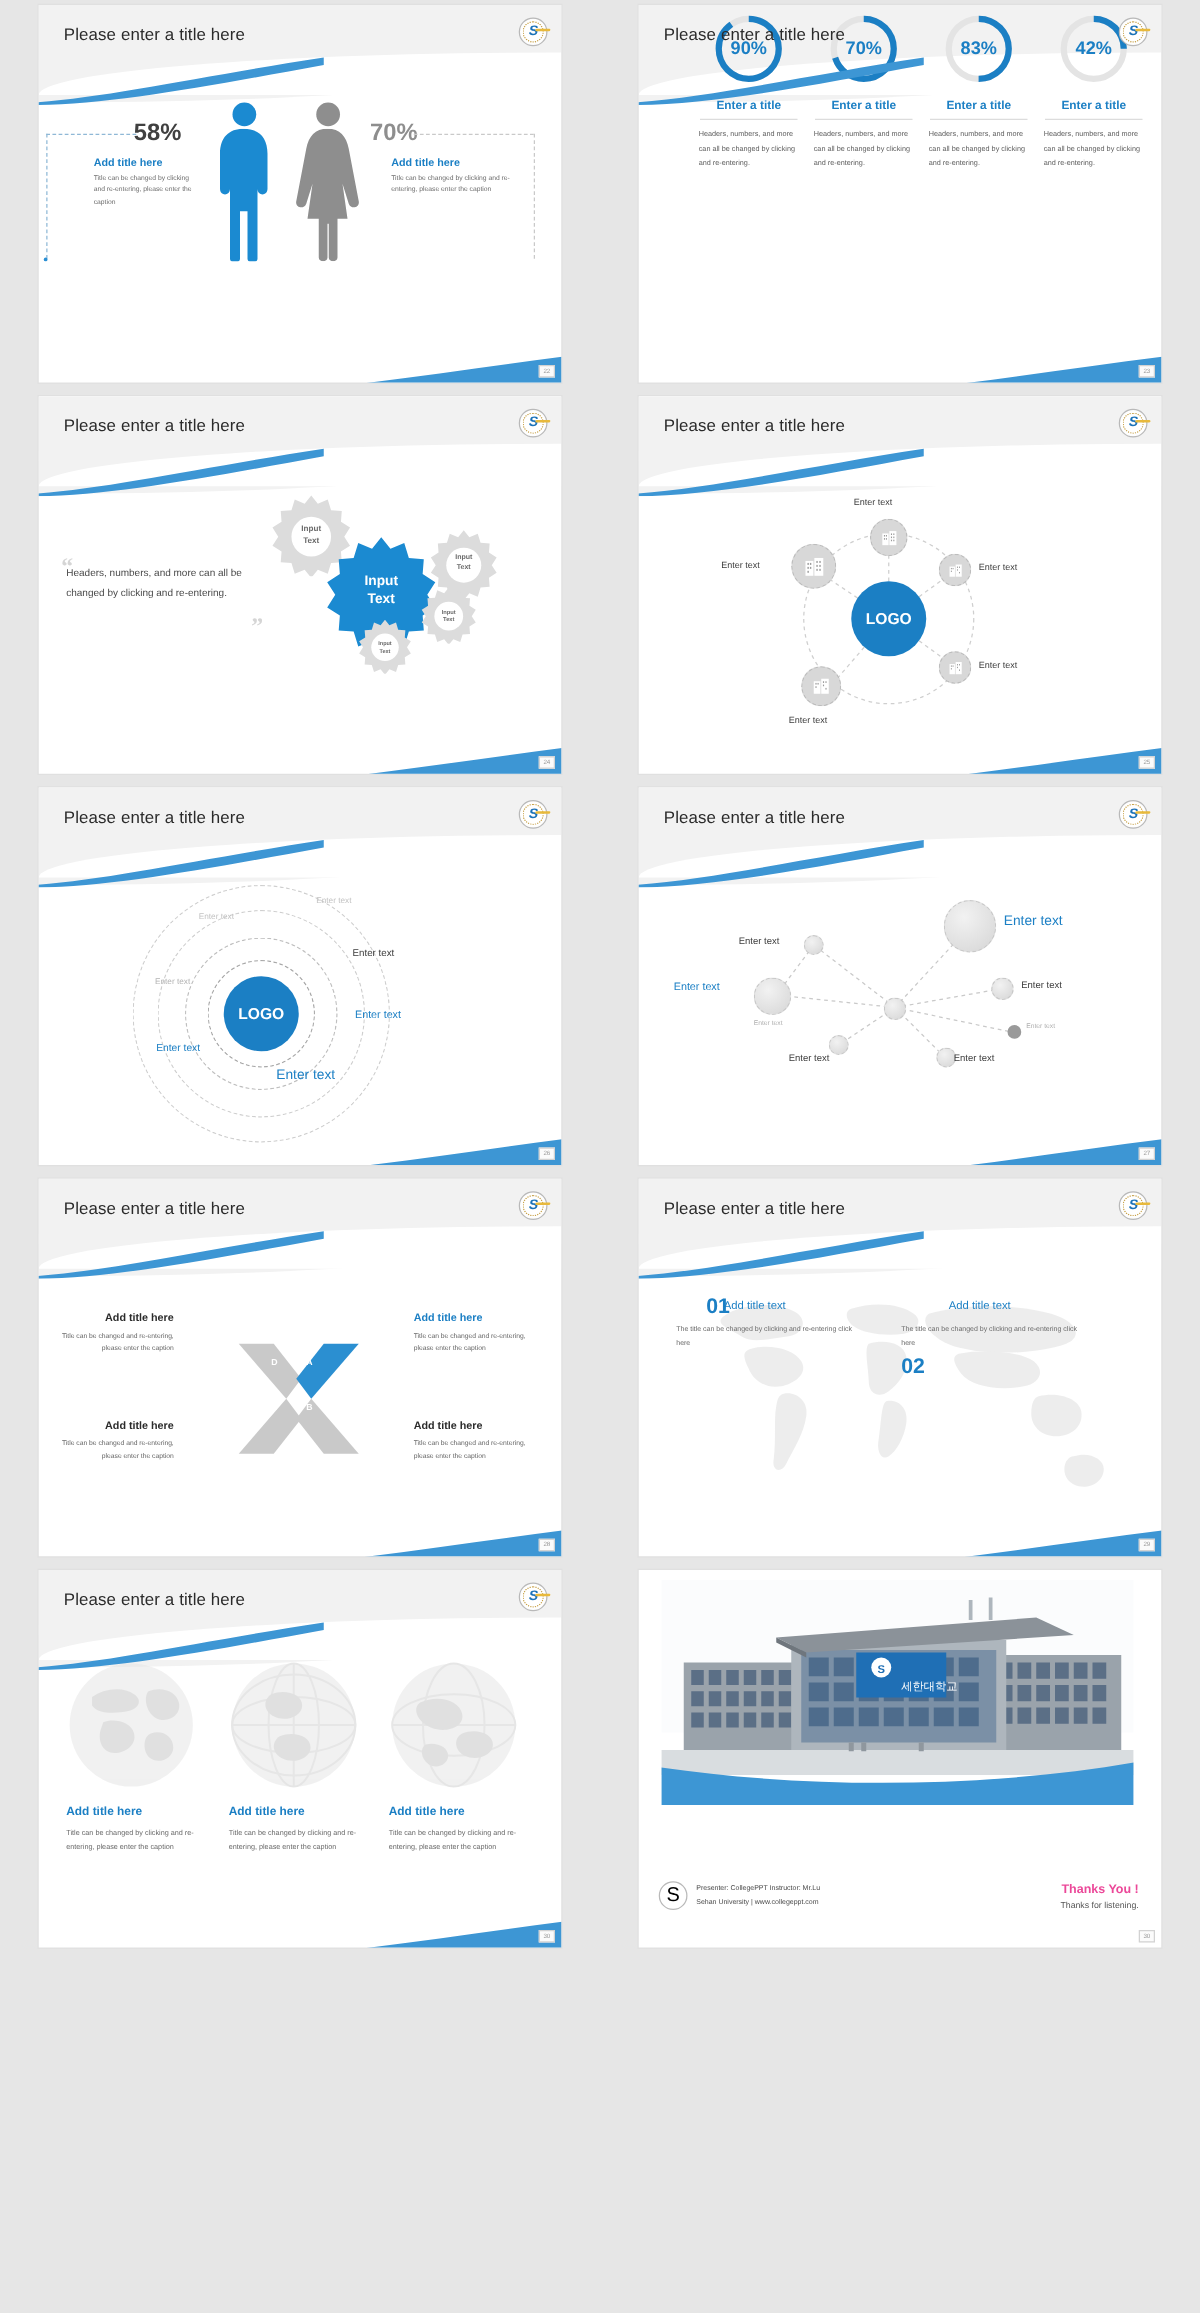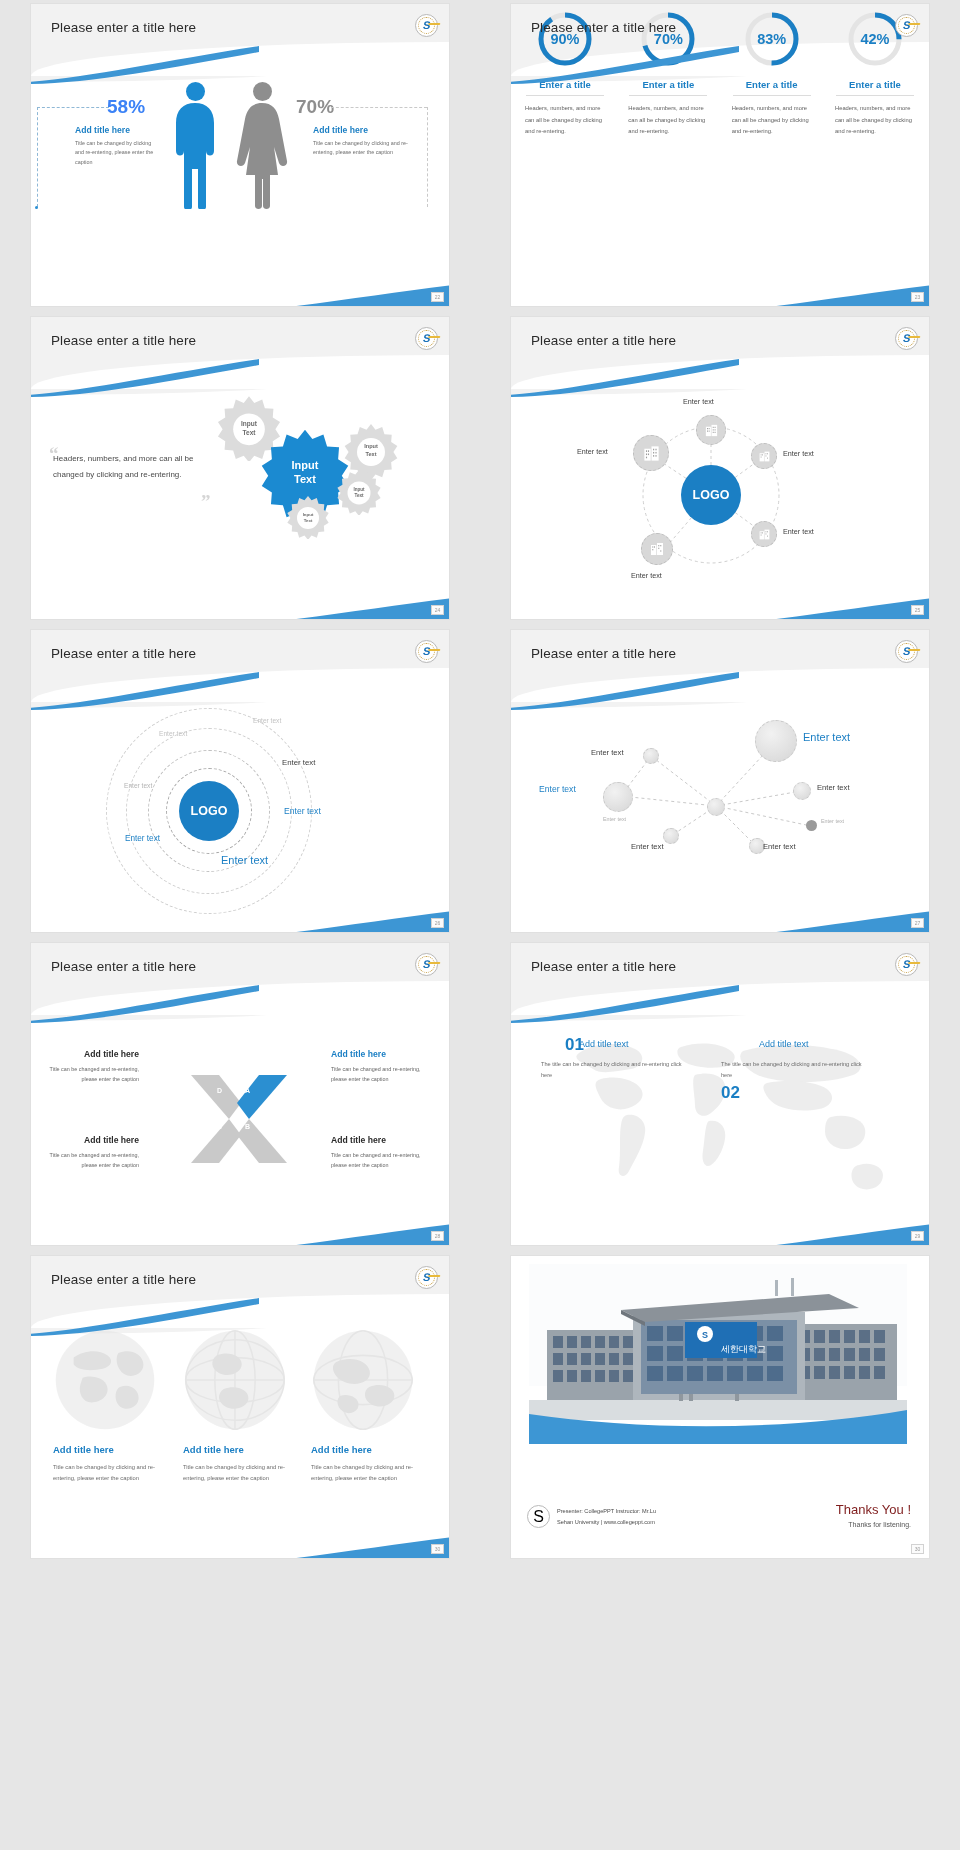--- a/index.html
+++ b/index.html
@@ -80,21 +80,21 @@
   .body { position: absolute; left:0; top:56px; width:100%; height:246px; z-index:4; }
   .person{position:absolute;}
   .p-head{border-radius:50%;position:absolute;}
   .pct{position:absolute;font-size:19px;font-weight:bold;}
   .addtitle{position:absolute;font-size:8.6px;font-weight:bold;color:#1b7fc4;}
   .capt{position:absolute;font-size:5.4px;color:#6d6d6d;line-height:1.75;width:84px;}
   .dashbox{position:absolute;border:1px dashed #8fb8d6;}
   .dot{position:absolute;width:3px;height:3px;border-radius:50%;background:#2a8fd4;}
 
   
-  .donuts{position:absolute;inset:0;display:flex;justify-content:space-between;padding:0 8px;}
+  .donuts{position:absolute;inset:0;display:flex;justify-content:flex-end;padding:0 8px;}
   .dcol{width:92px;display:flex;flex-direction:column;align-items:center;}
   .ring-wrap{position:relative;width:58px;height:58px;margin-top:6px;}
   .ring-wrap svg{transform:rotate(-90deg);}
   .ring-lbl{position:absolute;inset:0;display:flex;align-items:center;justify-content:center;
     font-size:14.5px;font-weight:bold;color:#1b7fc4;}
   .d-title{margin-top:11px;font-size:9.5px;font-weight:bold;color:#1b7fc4;}
   .d-rule{margin-top:5px;width:78px;height:1px;background:#dcdcdc;}
   .d-body{margin-top:7px;font-size:5.8px;color:#5f5f5f;line-height:2.0;text-align:left;width:80px;}
 
   
@@ -124,21 +124,21 @@
   
   .bignum{position:absolute;font-size:17px;font-weight:bold;color:#1b7fc4;}
   .n-title{position:absolute;font-size:9px;font-weight:normal;color:#1b7fc4;}
   .n-body{position:absolute;font-size:5.6px;color:#6b6b6b;line-height:1.9;width:120px;}
   .g-title{position:absolute;font-size:9.5px;font-weight:bold;color:#1b7fc4;}
   .g-body{position:absolute;font-size:5.8px;color:#6b6b6b;line-height:1.95;width:110px;}
 
   
   .photo{position:absolute;left:18px;top:8px;width:378px;height:180px;overflow:hidden;}
   .thanks{position:absolute;right:18px;bottom:30px;text-align:right;}
-  .thanks .t1{font-size:13px;font-weight:normal;color:#7f1d1d;}
+  .thanks .t1{font-size:10px;font-weight:bold;color:#ec4899;}
   .thanks .t2{font-size:7px;color:#555;margin-top:4px;}
   .credits{position:absolute;left:46px;bottom:30px;font-size:5.6px;color:#4a4a4a;line-height:1.95;}
   .cbadge{position:absolute;left:16px;bottom:30px;width:23px;height:23px;border-radius:50%;
     border:1px solid #b9b9b9;display:flex;align-items:center;justify-content:center;}
 </style>
 </head>
 <body>
 
 <div class="deck">
 
@@ -170,21 +170,21 @@
         </svg>
       </div>
 
       <div class="person" style="left:205px;top:22px;width:52px;height:125px;">
         <div class="p-head" style="left:17px;top:0;width:19px;height:19px;background:#8e8e8e;"></div>
         <svg viewBox="0 0 52 106" style="position:absolute;left:0;top:21px;width:52px;height:106px;">
           <path d="M26 0 C16 0 11 6 9 16 L1 58 C0 63 7 65 9 60 L14 44 L10 72 L19 72 L19 103 C19 107 26 107 26 103 L26 76 L27 76 L27 103 C27 107 34 107 34 103 L34 72 L42 72 L38 44 L43 60 C45 65 52 63 51 58 L43 16 C41 6 36 0 26 0 Z" fill="#8e8e8e"></path>
         </svg>
       </div>
 
-      <div class="pct" style="left:76px;top:36px;color:#3b82f6;">58%</div>
+      <div class="pct" style="left:76px;top:36px;color:#404040;">58%</div>
       <div class="addtitle" style="left:44px;top:65px;">Add title here</div>
       <div class="capt" style="left:44px;top:79px;">Title can be changed by clicking and re-entering, please enter the caption</div>
 
       <div class="pct" style="left:265px;top:36px;color:#8e8e8e;">70%</div>
       <div class="addtitle" style="left:282px;top:65px;">Add title here</div>
       <div class="capt" style="left:282px;top:79px;width:96px;">Title can be changed by clicking and re-entering, please enter the caption</div>
 
       <div class="dashbox" style="left:300px;top:47px;width:96px;height:0;border-width:1px 0 0 0;border-color:#c9c9c9;"></div>
       <div class="dashbox" style="left:396px;top:47px;width:0;height:100px;border-width:0 0 0 1px;border-color:#c9c9c9;"></div>
     </div>

